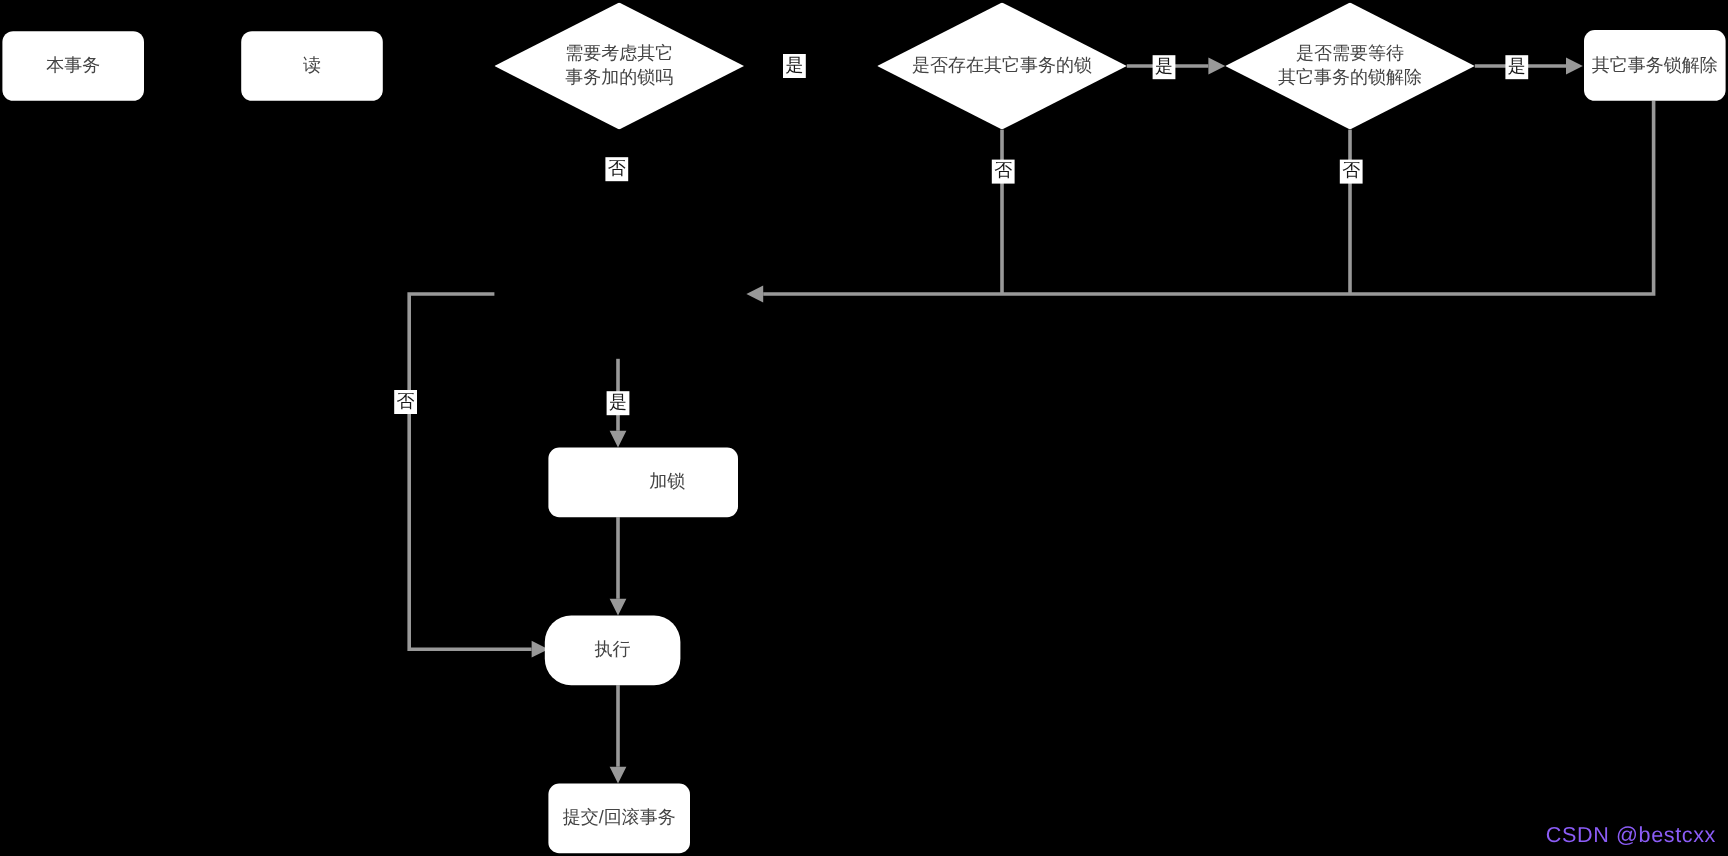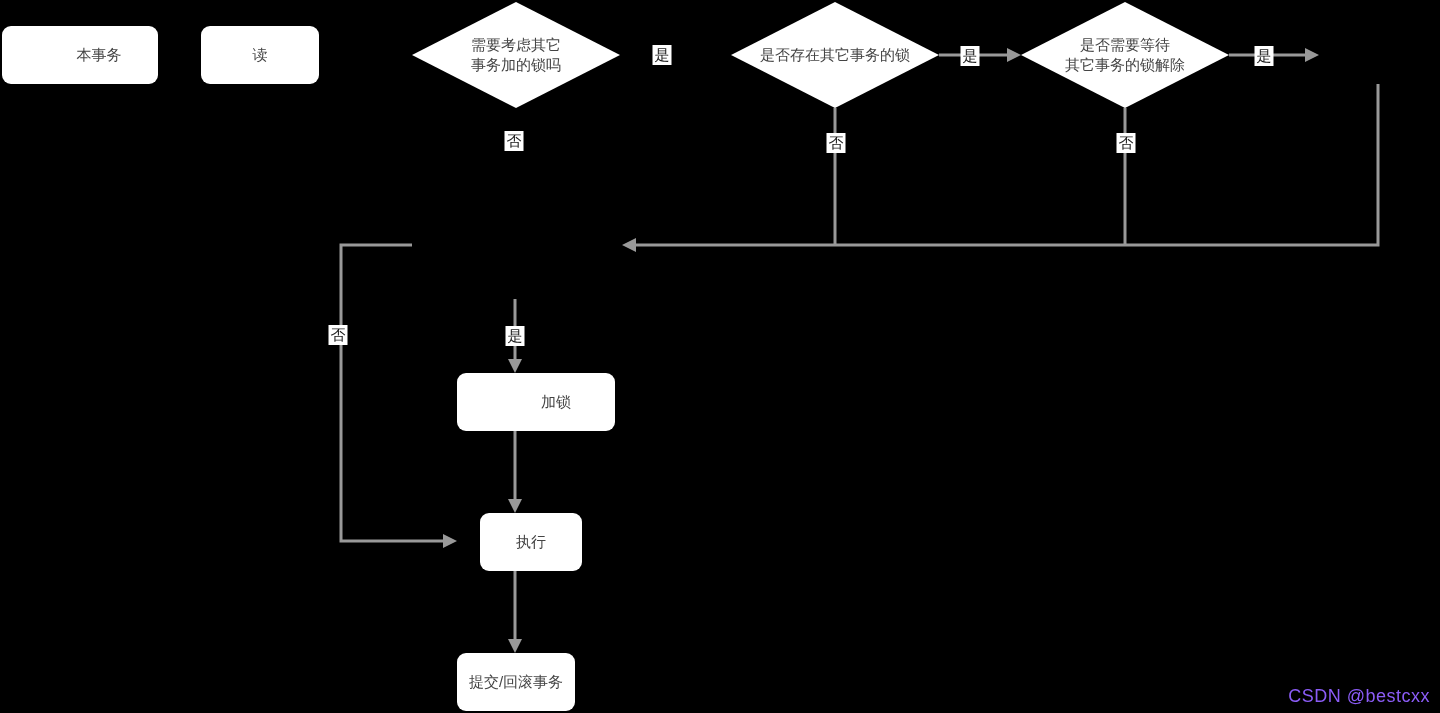--- a/index.html
+++ b/index.html
@@ -54,29 +54,29 @@
   .watermark {
     position: absolute;
     right: 10px;
     bottom: 6px;
     color: #8b5cf6;
     font-size: 18px;
     letter-spacing: 0.5px;
   }
 
   
-  #n-this        { left: 2px;    top: 26px;  width: 118px; height: 58px; padding-left: 38px; }
+  #n-this        { left: 2px;    top: 26px;  width: 118px; height: 58px; }
   #n-read        { left: 201px;  top: 26px;  width: 118px; height: 58px; }
   #d-consider    { left: 412px;  top: 2px;   width: 208px; height: 106px; }
   #d-exists      { left: 731px;  top: 2px;   width: 208px; height: 106px; }
   #d-wait        { left: 1021px; top: 2px;   width: 208px; height: 106px; }
   #n-released    { left: 1320px; top: 25px;  width: 118px; height: 59px; }
   #d-needlock    { left: 412px;  top: 191px; width: 206px; height: 108px; }
   #n-lock        { left: 457px;  top: 373px; width: 118px; height: 58px; padding-left: 40px; }
-  #n-exec        { left: 480px;  top: 513px; width: 102px; height: 58px; }
+  #n-exec        { left: 454px;  top: 513px; width: 113px; height: 58px; border-radius: 22px; }
   #n-commit      { left: 457px;  top: 653px; width: 118px; height: 58px; }
 
   
   #lbl-yes-consider { left: 662px;  top: 55px; }
   #lbl-no-consider  { left: 514px;  top: 141px; }
   #lbl-yes-exists   { left: 970px;  top: 56px; }
   #lbl-no-exists    { left: 836px;  top: 143px; }
   #lbl-yes-wait     { left: 1264px; top: 56px; }
   #lbl-no-wait      { left: 1126px; top: 143px; }
   #lbl-no-needlock  { left: 338px;  top: 335px; }
@@ -120,20 +120,21 @@
   <div class="rect-node" id="n-read">读</div>
 
   <div class="diamond-node" id="d-consider">需要考虑其它
 事务加的锁吗</div>
 
   <div class="diamond-node" id="d-exists">是否存在其它事务的锁</div>
 
   <div class="diamond-node" id="d-wait">是否需要等待
 其它事务的锁解除</div>
 
+  <div class="rect-node" id="n-released">其它事务锁解除</div>
 
 
   <div class="rect-node" id="n-lock">加锁</div>
 
   <div class="rect-node" id="n-exec">执行</div>
 
   <div class="rect-node" id="n-commit">提交/回滚事务</div>
 
   <span class="edge-label" id="lbl-yes-consider">是</span>
   <span class="edge-label" id="lbl-no-consider">否</span>

